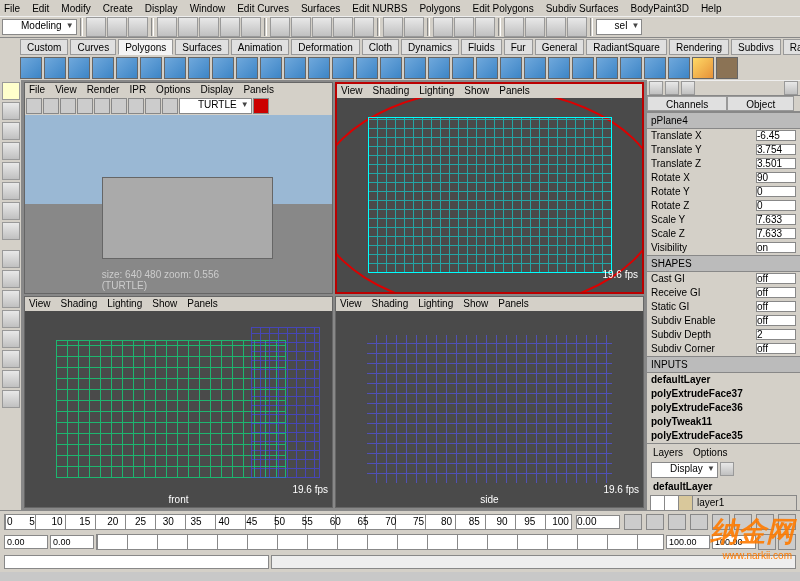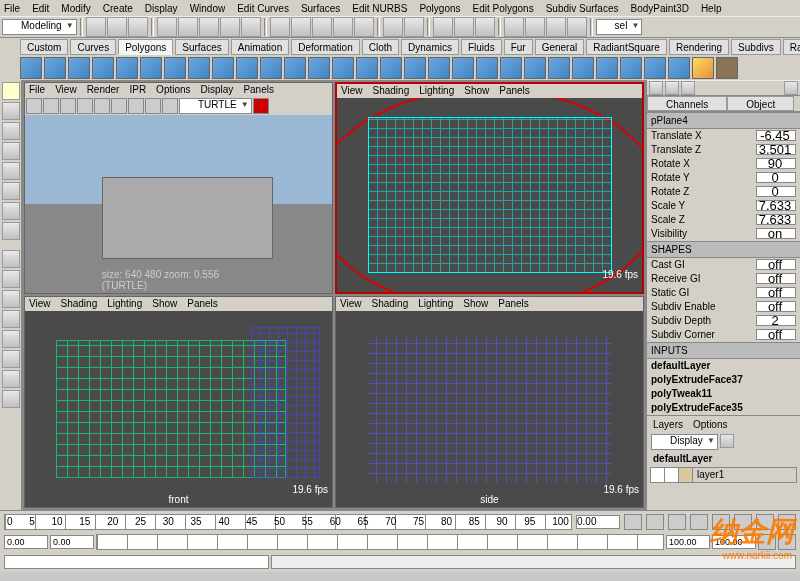--- a/index.html
+++ b/index.html
@@ -32,21 +32,21 @@
 .castle-render::before{content:"";position:absolute;left:25%;top:35%;width:55%;height:45%;background:#aaa;border:1px solid #666}
 .wf-persp{position:absolute;inset:10%;border:1px solid #0ff}
 .wf-persp::before{content:"";position:absolute;inset:0;background:repeating-linear-gradient(0deg,transparent 0,transparent 8px,#0ff 8px,#0ff 9px),repeating-linear-gradient(90deg,transparent 0,transparent 8px,#0ff 8px,#0ff 9px);opacity:.5}
 .wf-front{position:absolute;left:10%;top:15%;width:75%;height:70%}
 .wf-green{border:1px solid #0f8;background:repeating-linear-gradient(0deg,transparent 0 10px,#0f8 10px 11px),repeating-linear-gradient(90deg,transparent 0 10px,#0f8 10px 11px);opacity:.6;position:absolute;inset:0}
 .wf-blue{position:absolute;right:-15%;top:-10%;width:30%;height:110%;border:1px solid #44f;background:repeating-linear-gradient(0deg,transparent 0 8px,#44f 8px 9px),repeating-linear-gradient(90deg,transparent 0 8px,#44f 8px 9px);opacity:.6}
 .chbox{width:154px;background:#d4d0c8;border-left:1px solid #888;display:flex;flex-direction:column;font-size:9px}
 .chtabs{height:16px;display:flex;border-bottom:1px solid #888}
 .chtabs span{padding:2px 18px;border:1px solid #999;background:#e0e0e0}
 .chrow{display:flex;justify-content:space-between;padding:1px 4px;height:14px}
-.chrow input{width:40px;height:11px;font-size:13px;border:1px solid #888;text-align:center;padding-right:2px}
+.chrow input{width:40px;height:11px;font-size:10px;border:1px solid #888;text-align:left;padding-right:2px}
 .chhdr{background:#bbb;padding:2px 4px;font-weight:normal;border-top:1px solid #888;border-bottom:1px solid #888}
 .laybox{border-top:1px solid #888;padding:2px}
 .layrow{display:flex;height:16px;border:1px solid #888;margin:1px}
 .layrow i{width:14px;border-right:1px solid #888;background:#fff}
 .tslide{height:22px;background:#d4d0c8;border-top:1px solid #888;display:flex;align-items:center;padding:0 4px;gap:4px}
 .ruler{flex:1;height:16px;background:#fff;border:1px solid #888;position:relative}
 .ruler::before{content:"";position:absolute;inset:0;background:repeating-linear-gradient(90deg,#888 0 1px,transparent 1px 30px)}
 .trow{height:20px;background:#d4d0c8;display:flex;align-items:center;padding:0 4px;gap:2px}
 .trow input{width:44px;height:14px;border:1px solid #888;font-size:9px;padding:0 2px}
 .pbtn{width:18px;height:16px;background:#ccc;border:1px solid #888}
@@ -276,20 +276,24 @@
       <span>Channels</span>
       <span>Object</span>
     </div>
     <div class="chhdr">pPlane4</div>
     <div id="attrs">
         <div class="chrow">
           <span>Translate X</span>
           <input value="-6.45" style="">
         </div>
         <div class="chrow">
+          <span>Translate Y</span>
+          <input value="3.754" style="">
+        </div>
+        <div class="chrow">
           <span>Translate Z</span>
           <input value="3.501" style="">
         </div>
         <div class="chrow">
           <span>Rotate X</span>
           <input value="90" style="">
         </div>
         <div class="chrow">
           <span>Rotate Y</span>
           <input value="0" style="">
@@ -338,20 +342,23 @@
           <input value="off" style="">
         </div>
       </div>
     <div class="chhdr">INPUTS</div>
     <div id="inputs">
         <div class="chrow">
           <span style="font-weight:bold">defaultLayer</span>
         </div>
         <div class="chrow">
           <span style="font-weight:bold">polyExtrudeFace37</span>
+        </div>
+        <div class="chrow">
+          <span style="font-weight:bold">polyExtrudeFace36</span>
         </div>
         <div class="chrow">
           <span style="font-weight:bold">polyTweak11</span>
         </div>
         <div class="chrow">
           <span style="font-weight:bold">polyExtrudeFace35</span>
         </div>
       </div>
 
     <div class="laybox">

